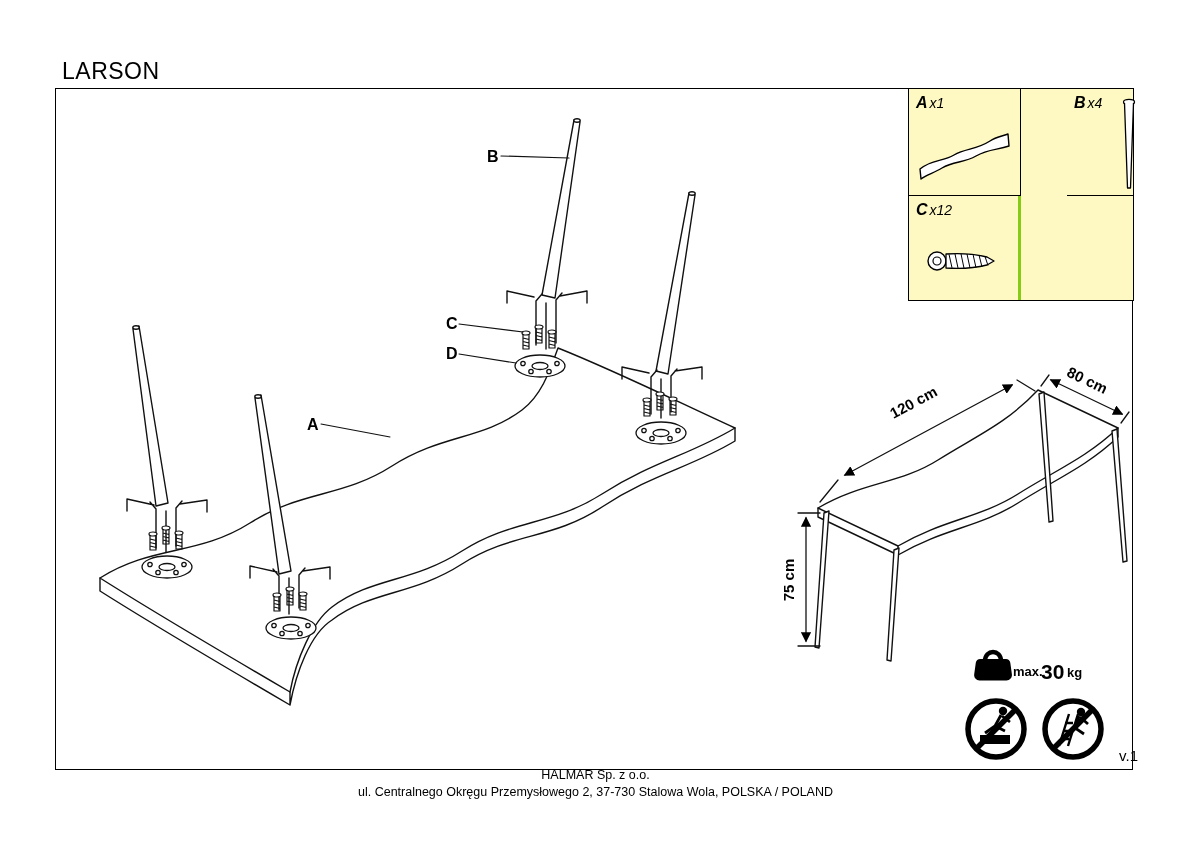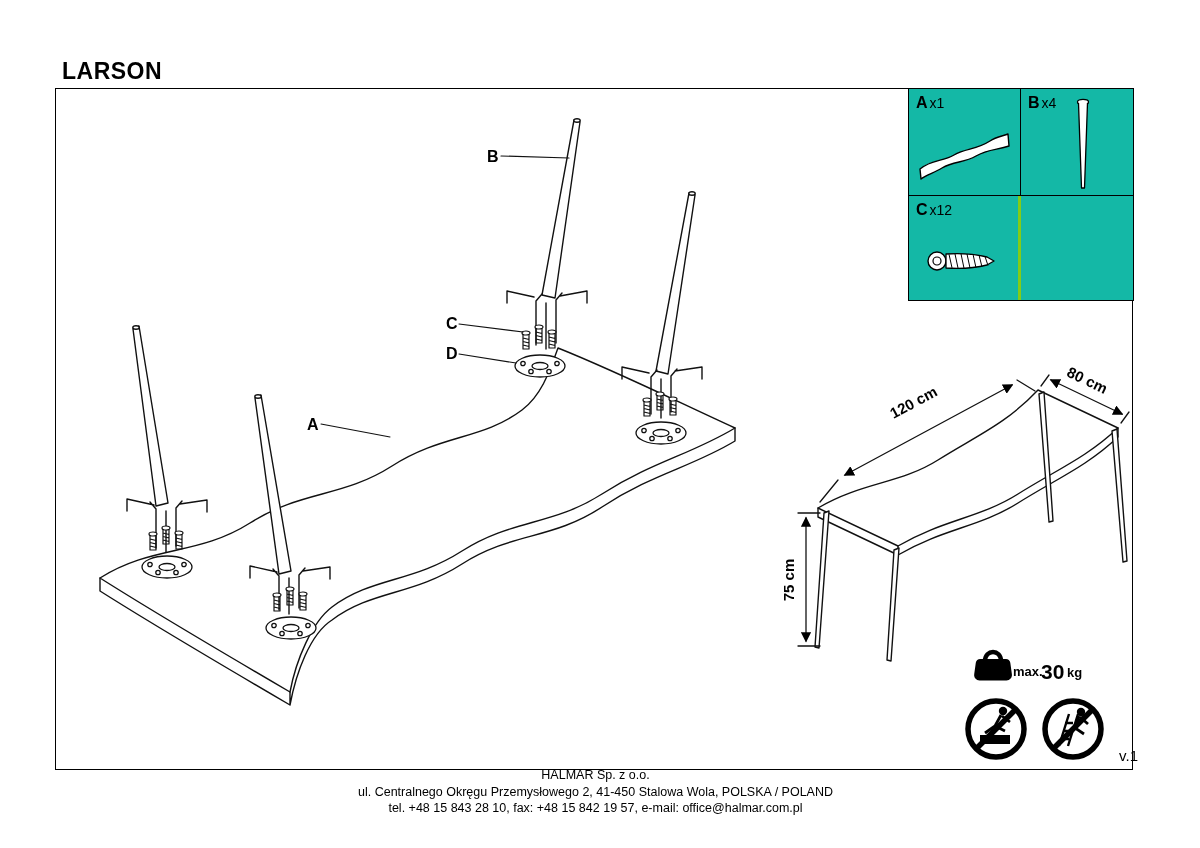--- a/index.html
+++ b/index.html
@@ -3,35 +3,35 @@
 <meta charset="utf-8">
 <style>
   * { margin:0; padding:0; box-sizing:border-box; }
   body { background:#fff; }
   .page {
     position:relative; width:1200px; height:848px; background:#ffffff;
     font-family:"Liberation Sans", sans-serif; color:#000; overflow:hidden;
   }
   .abs { position:absolute; }
   .page-title {
-    left:62px; top:58px; font-size:23px; font-weight:bold; letter-spacing:.5px;
+    left:62px; top:58px; font-size:23px; font-weight:normal; letter-spacing:.5px;
   }
   .main-border {
     left:55px; top:88px; width:1078px; height:682px; border:1.5px solid #000;
   }
   .diagram-svg { left:0; top:0; }
   
   .parts-box {
     left:908px; top:88px; width:226px; height:213px;
-    border:1.5px solid #000; background:#14b8a6;
-    display:grid; grid-template-columns:112px 1fr; grid-template-rows:107px 1fr;
+    border:1.5px solid #000; background:#fef9c3;
+    display:grid; grid-template-columns:112px 1fr; grid-template-rows:107px 1fr;font-style:italic;
   }
   .part-cell { position:relative; padding:5px 7px; }
   .pc-a { border-right:1px solid #000; border-bottom:1px solid #000; }
-  .pc-b { border-bottom:1px solid #000; }
+  .pc-b { border-bottom:1px solid #000;margin-left:46px; }
   .pc-c { border-right:3px solid #84cc16; }
   .part-letter { font-size:16px; font-weight:bold; }
   .part-qty { font-size:14px; margin-left:2px; }
   .part-icon { position:absolute; }
   .icon-a { left:6px; top:38px; }
   .icon-b { left:42px; top:8px; }
   .icon-c { left:14px; top:46px; }
   .icon-d { left:22px; top:40px; }
   
   .footer { left:0; top:767px; width:1191px; text-align:center; }
@@ -199,17 +199,16 @@
         <circle cx="14" cy="19" r="9" fill="#fff" stroke="#000" stroke-width="1.4"></circle>
         <circle cx="14" cy="19" r="4" fill="#fff" stroke="#000" stroke-width="1.2"></circle>
         <path d="M23,12 C38,11 52,12 64,15 L71,19 L64,23 C52,26 38,27 23,26 Z" fill="#fff" stroke="#000" stroke-width="1.3" stroke-linejoin="round"></path>
         <path d="M26,12.3 L29,25.8 M32,12 L35,26 M38,11.8 L41,26.2 M44,12 L47,26 M50,12.3 L53,25.7 M56,13 L59,25 M62,14.5 L65,23.5" stroke="#000" stroke-width="1" fill="none"></path>
       </svg>
     </div>
   </div>
 
   <div class="abs footer">
     <div>HALMAR Sp. z o.o.</div>
-    <div>ul. Centralnego Okręgu Przemysłowego 2, 41-450 Stalowa Wola, POLSKA / POLAND</div>
-    <div>tel. +48 15 843 28 10, fax: +48 15 842 19 57, e-mail: office@halmar.com.pl</div>
+    <div>ul. Centralnego Okręgu Przemysłowego 2, 37-730 Stalowa Wola, POLSKA / POLAND</div>
   </div>
 
 </div>
 
 </body></html>

